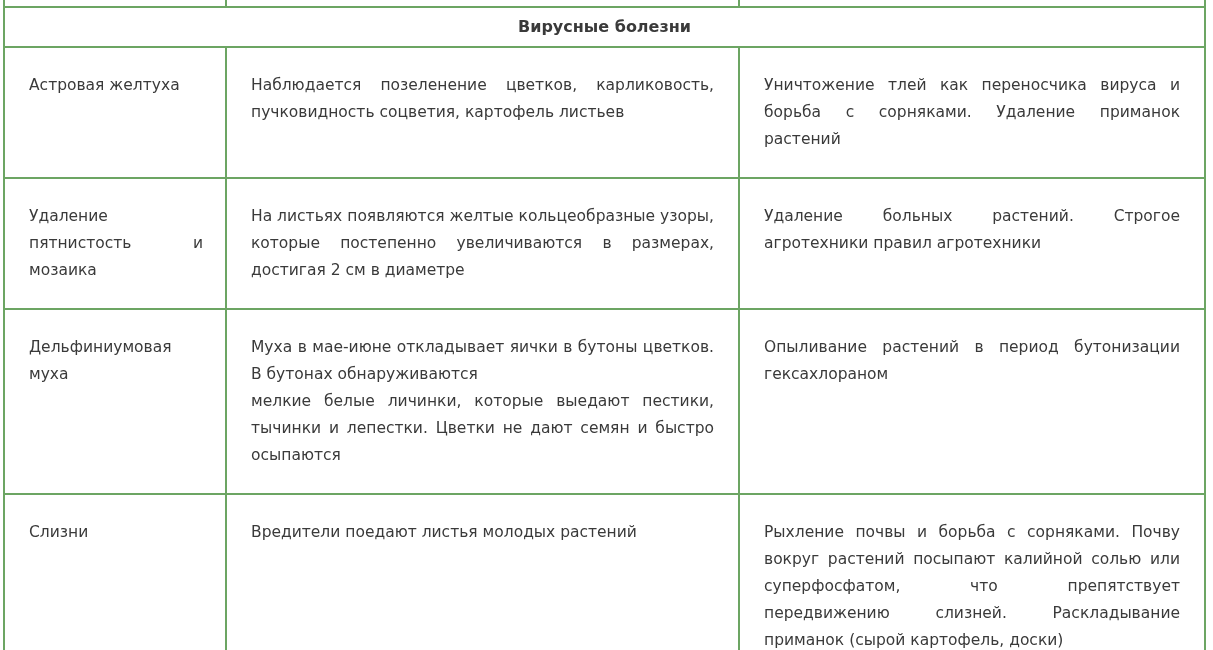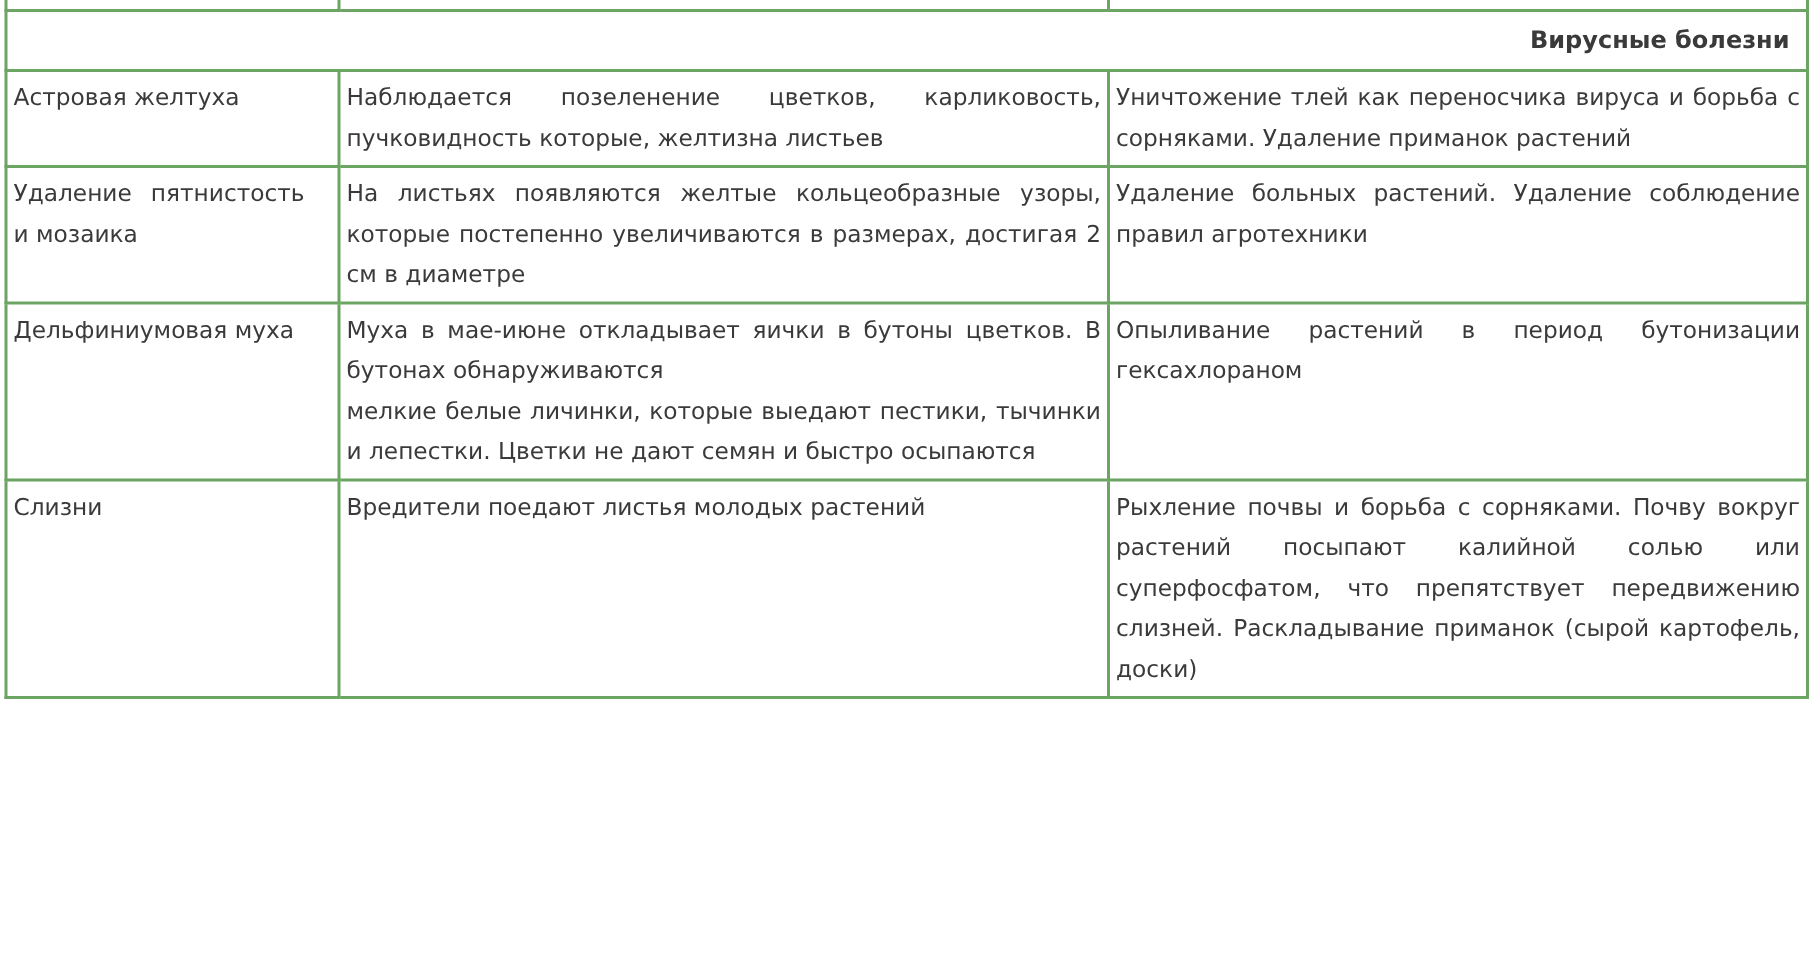--- a/index.html
+++ b/index.html
@@ -30,26 +30,26 @@
     border-top: none;
     height: 7px;
     padding: 0;
   }
   tr.section td {
     font-weight: bold;
     font-size: 16px;
     line-height: 22px;
     padding: 8px 11px;
     height: 40px;
-    text-align: right;
+    text-align: center;
   }
   tr.data td {
     font-size: 15.5px;
     line-height: 27px;
-    padding: 4px;
+    padding: 24px;
     text-align: justify;
   }
   tr.data td.name {
     padding-right: 22px;
   }
   td.prewrap {
     white-space: pre-line;
   }
 </style>
 </head>
@@ -68,28 +68,28 @@
         <td></td>
         <td></td>
       </tr>
 
       <tr class="section">
         <td colspan="3">Вирусные болезни</td>
       </tr>
 
       <tr class="data">
         <td class="name">Астровая желтуха</td>
-        <td class="desc">Наблюдается позеленение цветков, карликовость, пучковидность которые, желтизна листьев</td>
+        <td class="desc">Наблюдается позеленение цветков, карликовость, пучковидность соцветия, картофель листьев</td>
         <td class="ctrl">Уничтожение тлей как переносчика вируса и борьба с сорняками. Удаление приманок растений</td>
       </tr>
 
       <tr class="data">
         <td class="name">Удаление пятнистость и мозаика</td>
         <td class="desc">На листьях появляются желтые кольцеобразные узоры, которые постепенно увеличиваются в размерах, достигая 2 см в диаметре</td>
-        <td class="ctrl">Удаление больных растений. Удаление соблюдение правил агротехники</td>
+        <td class="ctrl">Удаление больных растений. Строгое агротехники правил агротехники</td>
       </tr>
 
 
       <tr class="data">
         <td class="name">Дельфиниумовая муха</td>
         <td class="desc prewrap">Муха в мае-июне откладывает яички в бутоны цветков. В бутонах обнаруживаются
 мелкие белые личинки, которые выедают пестики, тычинки и лепестки. Цветки не дают семян и быстро осыпаются</td>
         <td class="ctrl">Опыливание растений в период бутонизации гексахлораном</td>
       </tr>
 

